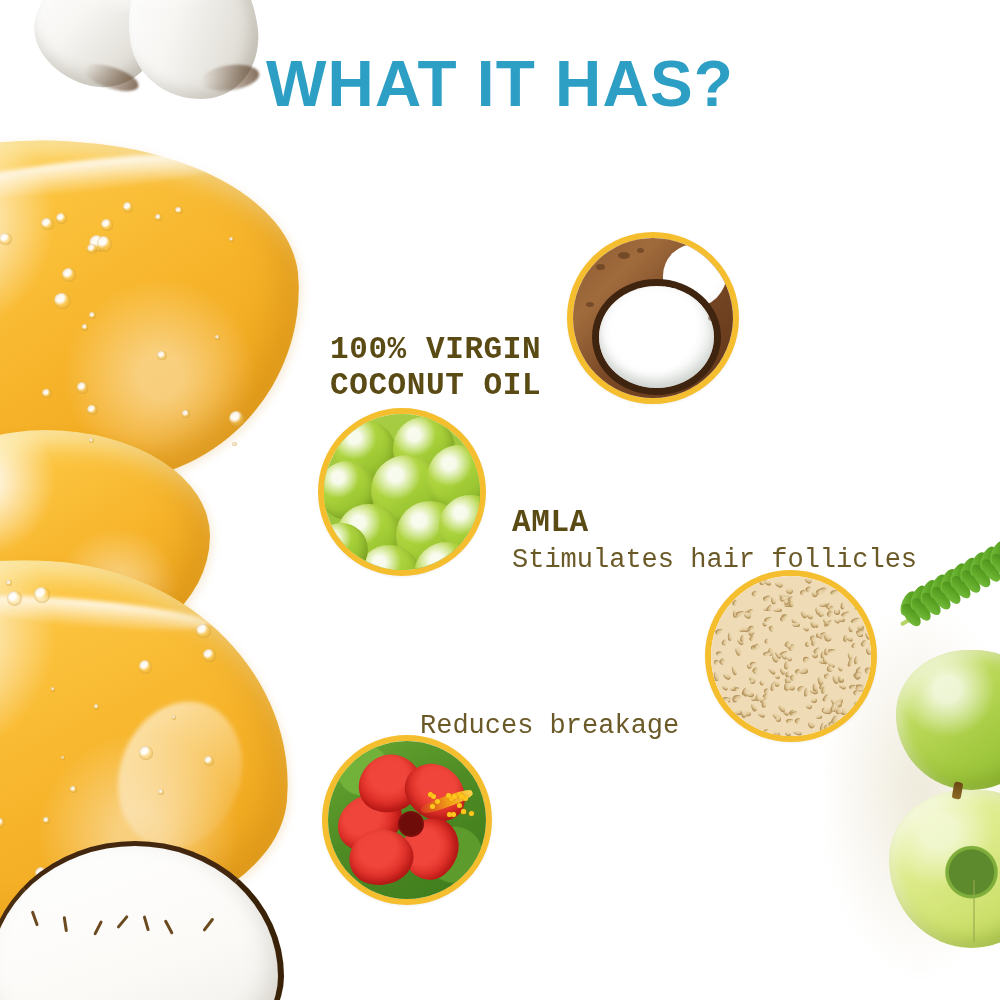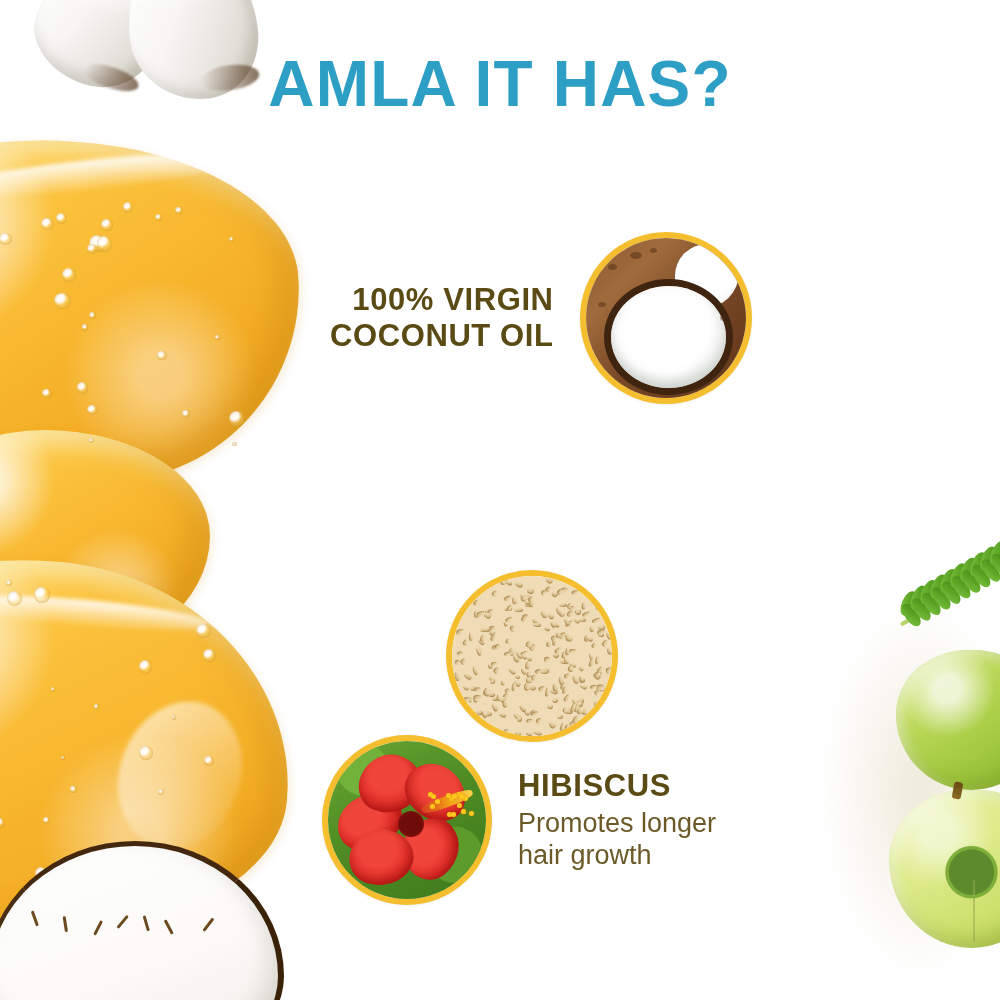--- a/index.html
+++ b/index.html
@@ -158,22 +158,23 @@
     font-weight:700;
     letter-spacing:1.2px;
     color:#2e9fc4;
     line-height:1;
   }
 
   
   .row{
     position:absolute;
     display:flex;
-    align-items:center;
+    align-items:flex-end;
     gap:26px;
+    font-family:Liberation Mono, monospace;
   }
   .row.text-left{ flex-direction:row; }
   .row.text-right{ flex-direction:row; }
 
   .thumb{
     flex:0 0 auto;
     border-radius:50%;
     border:6px solid #f5be2e;
     background:#fff;
     overflow:hidden;
@@ -384,43 +385,66 @@
       <div class="leaflet" style="left: 107px; top: 19px; transform: rotate(-52deg);"></div>
       <div class="leaflet" style="left: 107px; top: 31px; transform: rotate(-112deg);"></div>
       <div class="leaflet" style="left: 118px; top: 16px; transform: rotate(-52deg);"></div>
       <div class="leaflet" style="left: 118px; top: 28px; transform: rotate(-112deg);"></div>
     </div>
   <div class="amla-fruit" id="amlaWhole"></div>
   <div class="amla-fruit" id="amlaHalf"></div>
   <div id="amlaHalfSeam"></div>
   <div id="amlaStem"></div>
 
-  <h1 id="title">AMLA IT HAS?</h1>
+  <h1 id="title">WHAT IT HAS?</h1>
 
   <div class="row text-left" id="row-coconut">
     <div class="copy align-right">
       <div class="name">100% VIRGIN
 COCONUT OIL</div>
     </div>
     <div class="thumb">
       <div class="art art-coconut">
         <div class="coco-white2"></div>
         <div class="coco-white"></div>
         <div class="coco-fleck" style="left:14%;top:16%;width:9px;height:6px;"></div>
         <div class="coco-fleck" style="left:28%;top:9%;width:12px;height:7px;"></div>
         <div class="coco-fleck" style="left:8%;top:40%;width:8px;height:5px;"></div>
         <div class="coco-fleck" style="left:40%;top:6%;width:7px;height:5px;"></div>
         <div class="coco-fleck" style="left:84%;top:48%;width:9px;height:6px;"></div>
       </div>
     </div>
   </div>
 
+  <div class="row text-right" id="row-amla">
+    <div class="thumb">
+      <div class="art art-amla" id="amlaArt">
+          <div class="berry" style="left: 6%; top: 4%; width: 40%; height: 40%;"></div>
+          <div class="berry" style="left: 44%; top: 2%; width: 40%; height: 40%;"></div>
+          <div class="berry" style="left: -4%; top: 30%; width: 38%; height: 38%;"></div>
+          <div class="berry" style="left: 30%; top: 26%; width: 46%; height: 46%;"></div>
+          <div class="berry" style="left: 66%; top: 20%; width: 42%; height: 42%;"></div>
+          <div class="berry" style="left: 8%; top: 58%; width: 42%; height: 42%;"></div>
+          <div class="berry" style="left: 46%; top: 56%; width: 44%; height: 44%;"></div>
+          <div class="berry" style="left: 74%; top: 52%; width: 40%; height: 40%;"></div>
+          <div class="berry" style="left: 22%; top: 84%; width: 40%; height: 40%;"></div>
+          <div class="berry" style="left: 58%; top: 82%; width: 42%; height: 42%;"></div>
+          <div class="berry" style="left: -6%; top: 70%; width: 34%; height: 34%;"></div>
+          <div class="berry" style="left: 80%; top: 80%; width: 36%; height: 36%;"></div>
+        </div>
+    </div>
+    <div class="copy align-left">
+      <div class="name">AMLA</div>
+      <div class="desc">Stimulates hair follicles</div>
+    </div>
+  </div>
 
   <div class="row text-left" id="row-sesame">
     <div class="copy align-right">
+      <div class="desc">Reduces breakage</div>
     </div>
     <div class="thumb">
       <div class="art art-sesame" id="sesameArt">
           <div class="seed" style="left: 15.5335%; top: 45.5187%; width: 6.21656px; height: 3.56566px; transform: rotate(89.6636deg);"></div>
           <div class="seed" style="left: 32.121%; top: 73.7764%; width: 5.78455px; height: 4.71991px; transform: rotate(135.871deg);"></div>
           <div class="seed" style="left: 95.566%; top: 19.7374%; width: 6.79595px; height: 4.12968px; transform: rotate(159.255deg);"></div>
           <div class="seed" style="left: 24.6895%; top: 43.4077%; width: 8.81867px; height: 4.95085px; transform: rotate(173.703deg);"></div>
           <div class="seed" style="left: 81.1273%; top: 83.3861%; width: 5.93913px; height: 5.80224px; transform: rotate(86.4383deg);"></div>
           <div class="seed" style="left: 65.5522%; top: 63.7529%; width: 8.54004px; height: 5.21009px; transform: rotate(78.0162deg);"></div>
           <div class="seed" style="left: 47.2297%; top: 68.2921%; width: 7.74486px; height: 5.21915px; transform: rotate(22.3256deg);"></div>
@@ -702,20 +726,15 @@
           <div class="stamen-dot" style="left: 67.4375%; top: 36.8257%;"></div>
           <div class="stamen-dot" style="left: 64.4577%; top: 39.6086%;"></div>
           <div class="stamen-dot" style="left: 84.2639%; top: 42.77%;"></div>
           <div class="stamen-dot" style="left: 78.461%; top: 33.4706%;"></div>
           <div class="stamen-dot" style="left: 81.617%; top: 39.167%;"></div>
           <div class="stamen-dot" style="left: 65.0405%; top: 33.3902%;"></div>
           <div class="stamen-dot" style="left: 89.2253%; top: 44.1895%;"></div>
           <div class="stamen-dot" style="left: 82.9616%; top: 33.244%;"></div>
         </div>
     </div>
-    <div class="copy align-left">
-      <div class="name">HIBISCUS</div>
-      <div class="desc">Promotes longer
-hair growth</div>
-    </div>
   </div>
 
 </div>
 
 </body></html>

